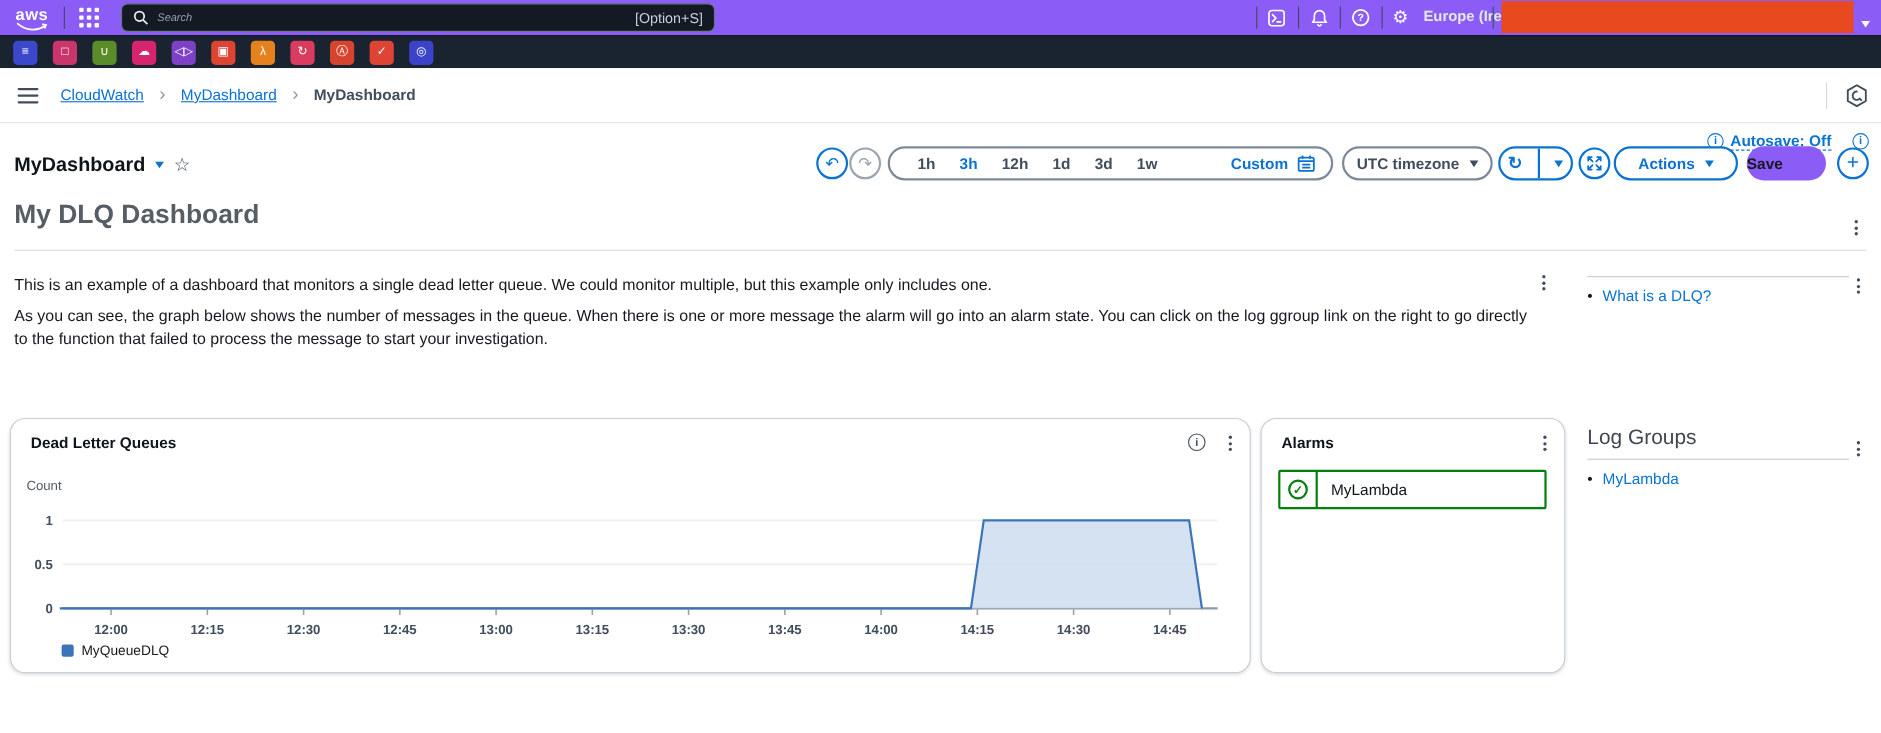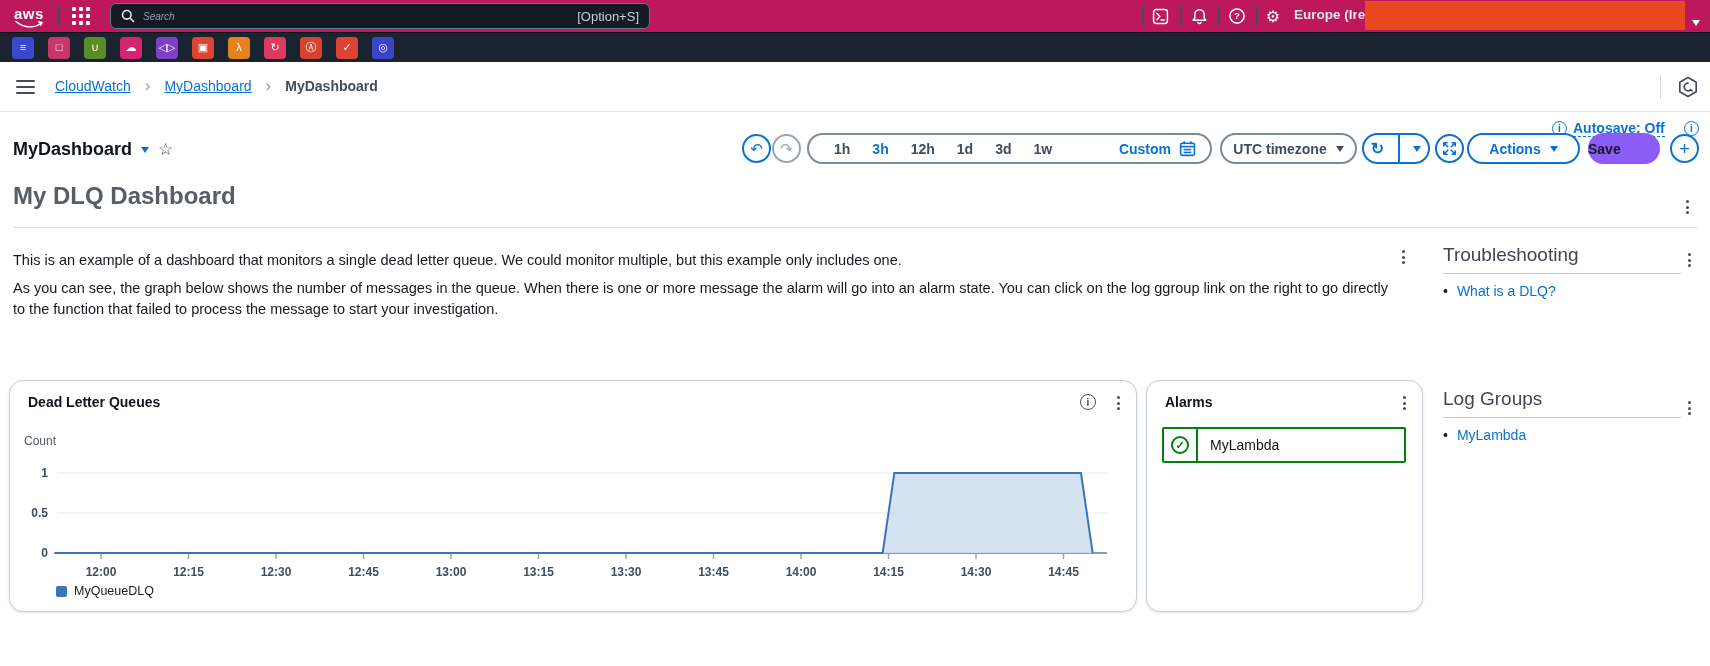--- a/index.html
+++ b/index.html
@@ -1,21 +1,21 @@
 <!DOCTYPE html>
 <html><head>
 <meta charset="utf-8">
 <style>
   * { margin:0; padding:0; box-sizing:border-box; }
   html,body { width:1710px; height:666px; background:#fff; overflow:hidden;
               font-family:"Liberation Sans", sans-serif; }
   #app { position:relative; width:1710px; height:666px; }
 
   
-  .topnav { position:absolute; left:0; top:0; width:1710px; height:32px; background:#be185d; }
+  .topnav { position:absolute; left:0; top:0; width:1710px; height:32px; background:#8b5cf6; }
   .aws-logo { position:absolute; left:14px; top:5px; width:36px; height:22px; color:#fff; }
   .aws-logo .aws-txt { font-size:15px; font-weight:700; letter-spacing:.5px; }
   .aws-logo svg { position:absolute; left:1px; top:15px; }
   .nav-divider { position:absolute; top:6px; width:1px; height:20px; background:#3e4b5c; }
   .grid-icon { position:absolute; left:72px; top:7px; display:grid; grid-template-columns:repeat(3,4px); grid-gap:3px; cursor:pointer; }
   .grid-icon i { width:4px; height:4px; background:#fff; border-radius:1px; }
   .searchbar { position:absolute; left:110px; top:3px; width:540px; height:26px; background:#131a24;
                border:1px solid #69758a; border-radius:6px; display:flex; align-items:center; padding:0 10px; gap:8px; }
   .search-ph { font-style:italic; color:#95a0b1; font-size:10px; flex:1; }
   .search-sc { color:#c6cdd8; font-size:13px; }
@@ -310,21 +310,20 @@
     <p>This is an example of a dashboard that monitors a single dead letter queue. We could monitor multiple, but this example only includes one.</p>
     <p>As you can see, the graph below shows the number of messages in the queue. When there is one or more message the alarm will go into an alarm state. You can click on the log ggroup link on the right to go directly to the function that failed to process the message to start your investigation.</p>
   </div>
   <div class="kebab" style="left:1398px; top:246px">
       <i></i>
       <i></i>
       <i></i>
     </div>
 
   <div class="side-widget" style="top:244px">
-    <h2>Troubleshooting</h2>
     <hr class="side-hr">
     <ul class="link-list">
         <li>
           <a>What is a DLQ?</a>
         </li>
       </ul>
   </div>
   <div class="kebab" style="left:1684px; top:249px">
       <i></i>
       <i></i>

